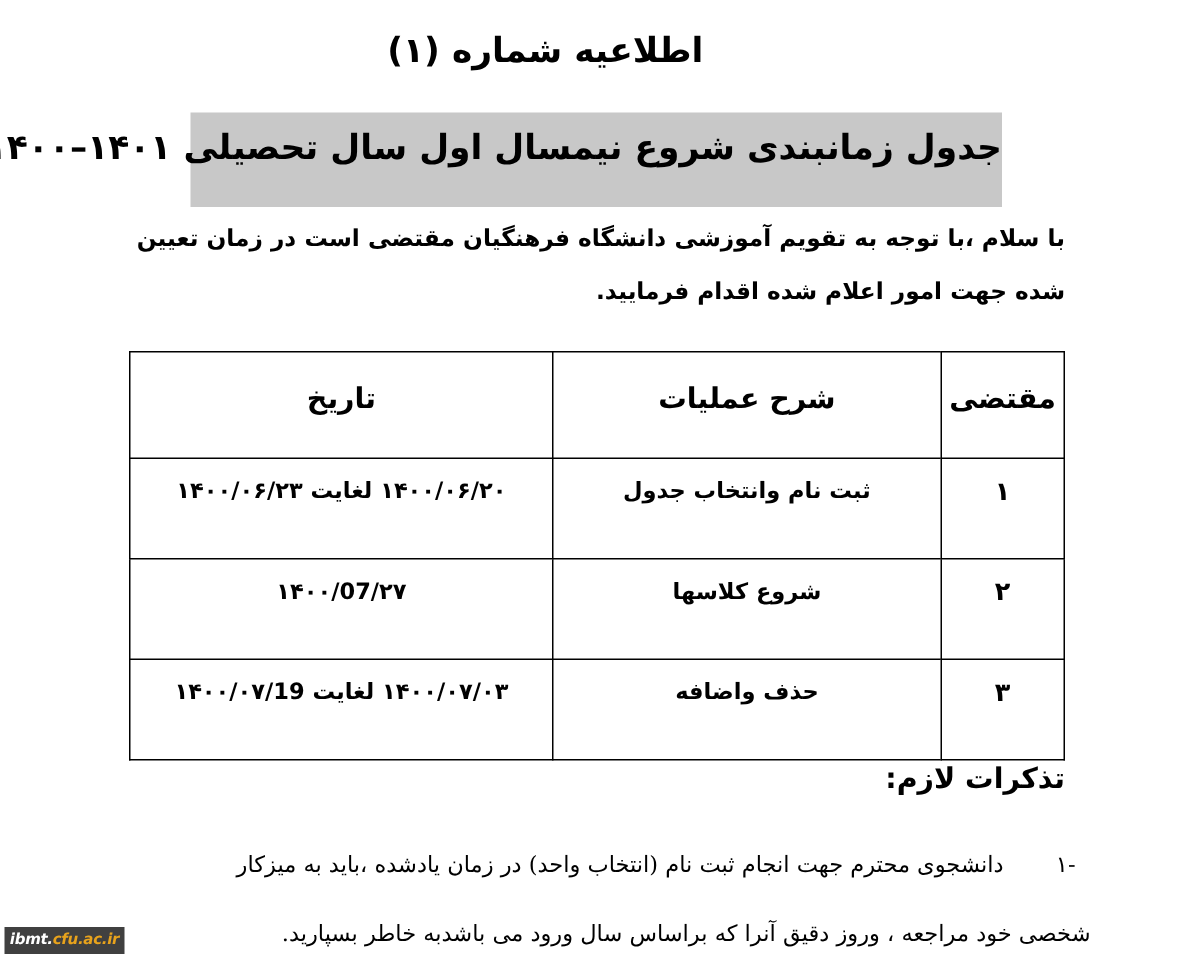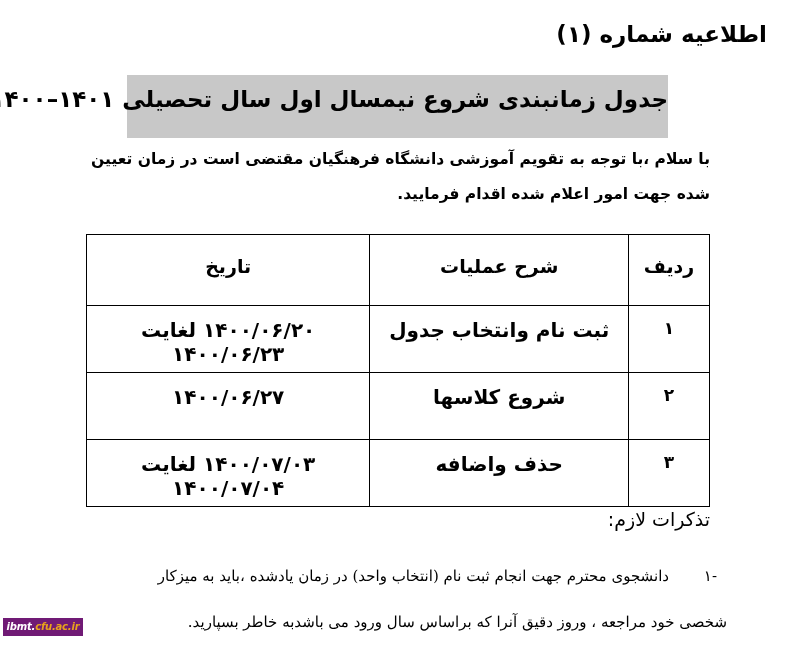--- a/index.html
+++ b/index.html
@@ -17,24 +17,23 @@
     }
     .rtl { direction: rtl; unicode-bidi: embed; }
 
     .notice-title {
       position: absolute;
       left: 0;
       width: 727px;
       top: 14px;
       height: 40px;
       line-height: 40px;
-      text-align: right;
+      text-align: center;
       font-weight: bold;
       font-size: 23px;
-      padding-left: 40px;
     }
 
     .schedule-banner {
       position: absolute;
       left: 127px;
       top: 75px;
       width: 541px;
       height: 63px;
       background: #c8c8c8;
     }
@@ -75,34 +74,34 @@
       padding: 0;
     }
     .schedule-table th {
       height: 62px;
       font-size: 19px;
       vertical-align: middle;
       padding-bottom: 8px;
     }
     .schedule-table td {
       height: 54px;
-      font-size: 20px;
+      font-size: 15px;
       vertical-align: top;
       padding-top: 12px;
     }
     .col-row { width: 82px; }
     .col-desc { width: 270px; }
     .col-date { width: 294px; }
     .schedule-table td.cell-num { font-size: 17px; }
 
     .notes-heading {
       position: absolute;
       right: 81px;
       top: 504px;
-      font-weight: normal;
+      font-weight: bold;
       font-size: 19px;
       line-height: 30px;
     }
 
     .note-line {
       position: absolute;
       font-family: "DejaVu Serif", serif;
       font-size: 15px;
       line-height: 28px;
       white-space: nowrap;
@@ -120,21 +119,21 @@
       right: 64px;
       top: 608px;
     }
 
     .watermark {
       position: absolute;
       left: 3px;
       top: 618px;
       width: 80px;
       height: 18px;
-      background: #701a75;
+      background: #404040;
       font-family: "DejaVu Sans", sans-serif;
       font-style: italic;
       font-weight: bold;
       font-size: 10px;
       line-height: 18px;
       text-align: center;
       white-space: nowrap;
       letter-spacing: -0.2px;
     }
     .wm-prefix { color: #ffffff; }
@@ -147,40 +146,40 @@
 
 <div class="schedule-banner">
   <div class="schedule-banner-text rtl">جدول زمانبندی شروع نیمسال اول سال تحصیلی ۱۴۰۱–۱۴۰۰</div>
 </div>
 
 <div class="intro rtl">با سلام ،با توجه به تقویم آموزشی دانشگاه فرهنگیان مقتضی است در زمان تعیین شده جهت امور اعلام شده اقدام فرمایید.</div>
 
 <table class="schedule-table">
   <thead>
     <tr>
-      <th class="col-row">ردیف</th>
+      <th class="col-row">مقتضی</th>
       <th class="col-desc">شرح عملیات</th>
       <th class="col-date">تاریخ</th>
     </tr>
   </thead>
   <tbody>
     <tr>
       <td class="cell-num">۱</td>
       <td>ثبت نام وانتخاب جدول</td>
       <td>۱۴۰۰/۰۶/۲۰ لغایت ۱۴۰۰/۰۶/۲۳</td>
     </tr>
     <tr>
       <td class="cell-num">۲</td>
       <td>شروع کلاسها</td>
-      <td>۱۴۰۰/۰۶/۲۷</td>
+      <td>۱۴۰۰/07/۲۷</td>
     </tr>
     <tr>
       <td class="cell-num">۳</td>
       <td>حذف واضافه</td>
-      <td>۱۴۰۰/۰۷/۰۳ لغایت ۱۴۰۰/۰۷/۰۴</td>
+      <td>۱۴۰۰/۰۷/۰۳ لغایت ۱۴۰۰/۰۷/19</td>
     </tr>
   </tbody>
 </table>
 
 <div class="notes-heading rtl">تذکرات لازم:</div>
 
 <div class="note-line note-num rtl">-۱</div>
 <div class="note-line note-line1 rtl">دانشجوی محترم جهت انجام ثبت نام (انتخاب واحد) در زمان یادشده ،باید به میزکار</div>
 <div class="note-line note-line2 rtl">شخصی خود مراجعه ، وروز دقیق آنرا که براساس سال ورود می باشدبه خاطر بسپارید.</div>
 

